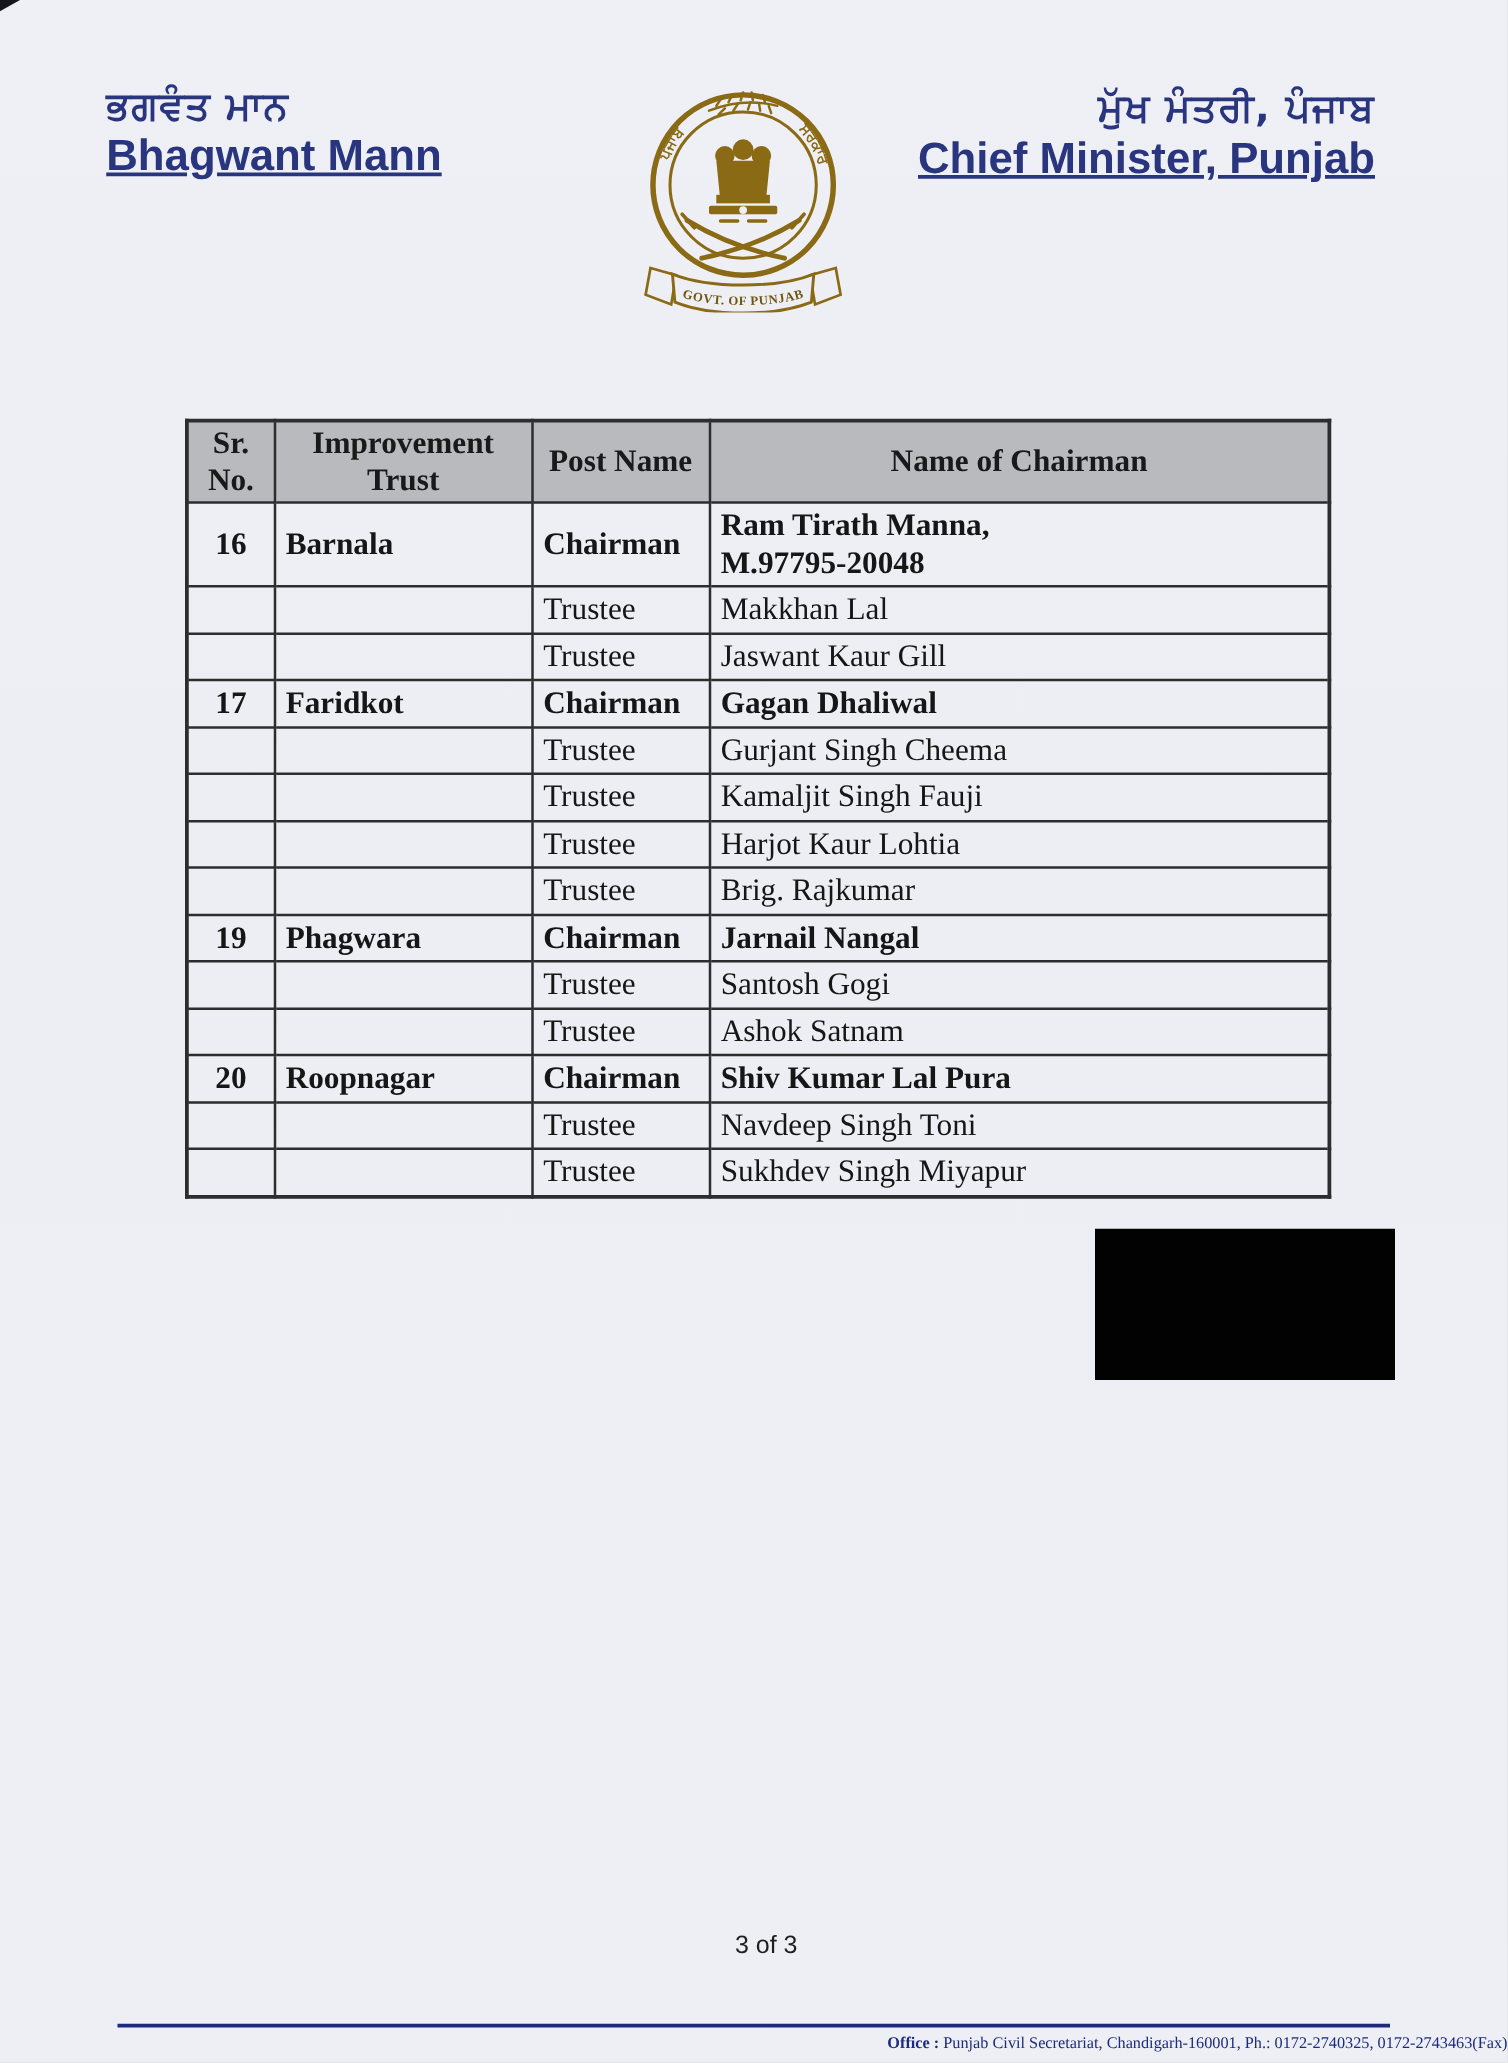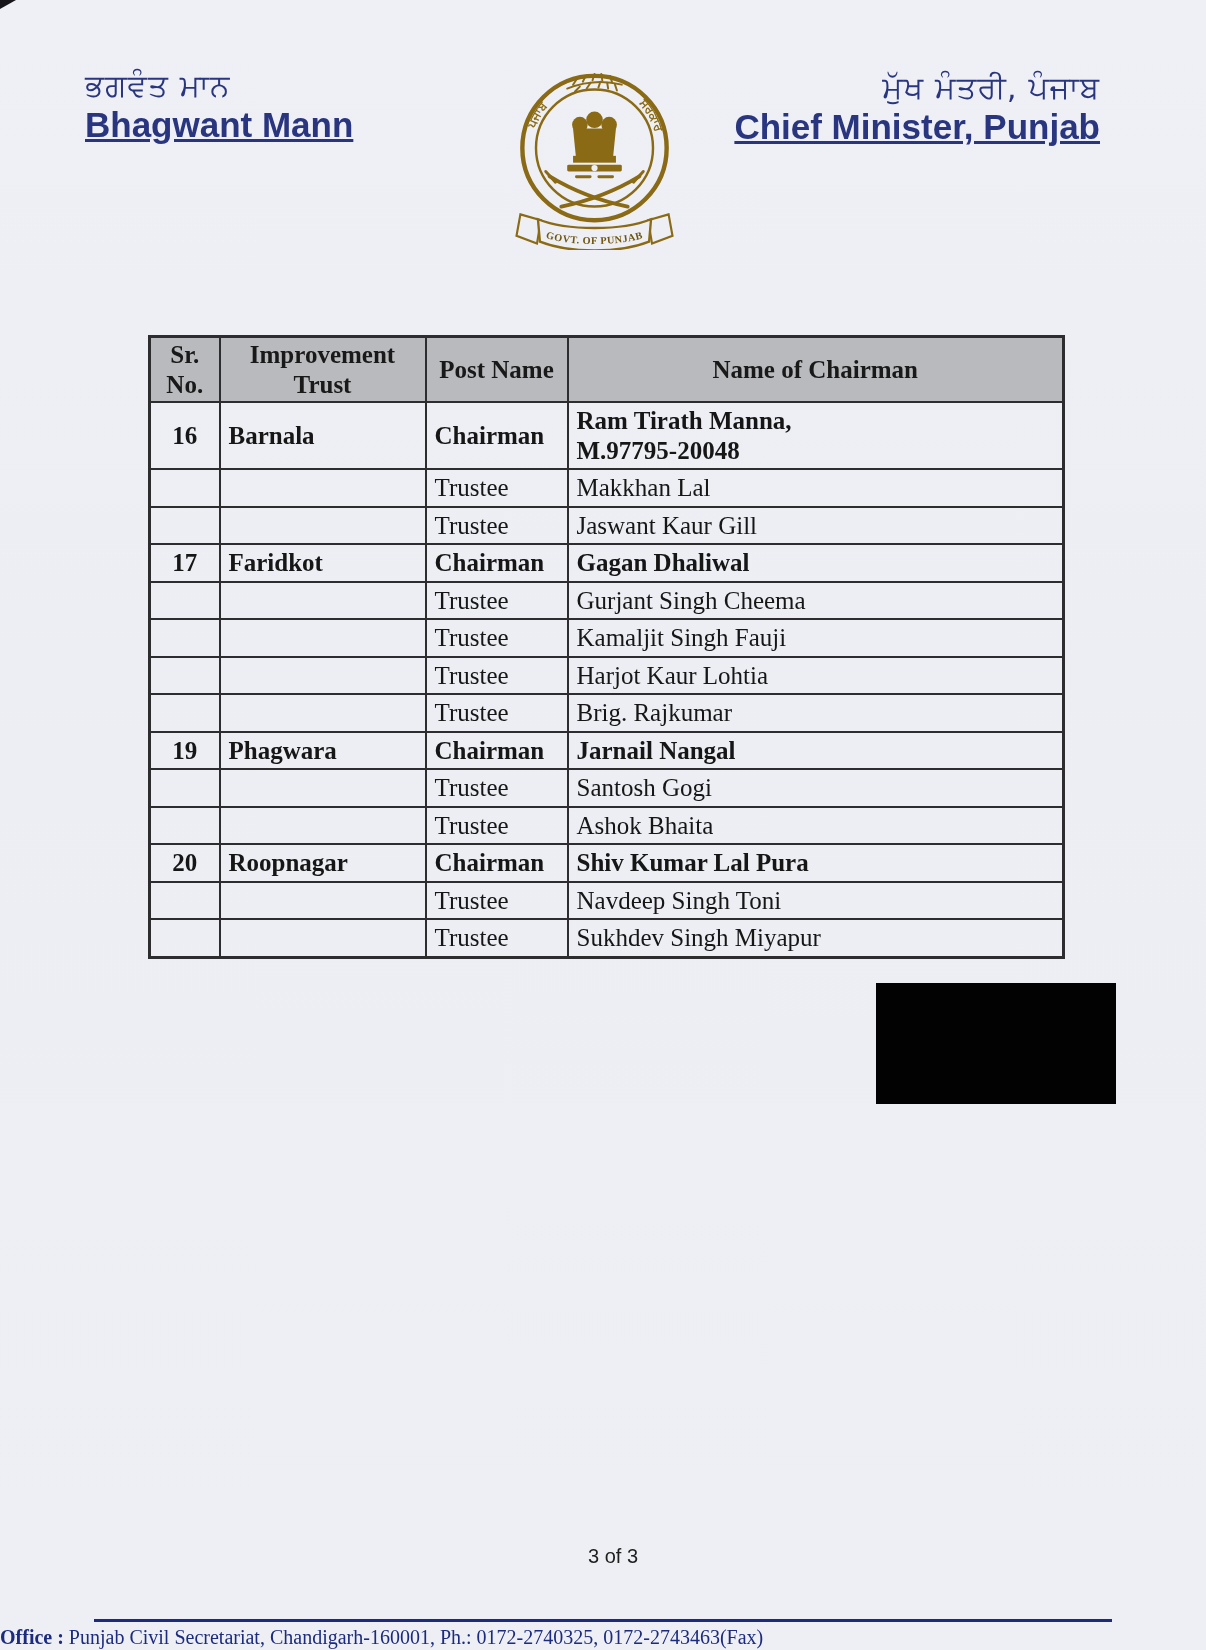--- a/index.html
+++ b/index.html
@@ -9,21 +9,21 @@
     background-image:linear-gradient(180deg,#eef0f5 0%,#ecEEf3 40%,#edeff4 100%);
     overflow:hidden;
     font-family:"Liberation Serif",serif;
     color:#161616;
   }
   .corner-mark{position:absolute;top:0;left:0;width:16px;height:9px;background:#15151a;
     clip-path:polygon(0 0,100% 0,0 100%);}
   
   .hdr-left{position:absolute;left:85px;top:68px;text-align:left;}
   .hdr-right{position:absolute;right:106px;top:70px;text-align:right;}
-  .hdr-pa{font-family:"DejaVu Sans","Liberation Sans",sans-serif;font-weight:normal;
+  .hdr-pa{font-family:"DejaVu Sans","Liberation Sans",sans-serif;font-weight:bold;
     color:#29367f;font-size:31px;line-height:1.15;letter-spacing:1px;}
   .hdr-en{font-family:"Liberation Sans",sans-serif;font-weight:bold;
     color:#29367f;font-size:35px;line-height:1.2;text-decoration:underline;}
   .emblem{position:absolute;left:497px;top:50px;width:195px;height:200px;}
   
   table.trust{
     position:absolute;left:148px;top:335px;width:914px;
     border-collapse:collapse;table-layout:fixed;
     font-size:25px;line-height:1.18;
   }
@@ -41,22 +41,22 @@
   tr.chairman td{font-weight:bold;}
   col.c-sr{width:70px;}col.c-trust{width:206px;}col.c-post{width:142px;}col.c-name{width:496px;}
   
   .redaction-box{position:absolute;left:876px;top:983px;width:240px;height:121px;background:#020202;}
   .sig-label{position:absolute;left:826px;top:1108px;width:300px;text-align:center;
     font-family:"Liberation Sans",sans-serif;font-weight:bold;font-size:26px;color:#2d2d2f;}
   
   .page-number{position:absolute;left:513px;top:1545px;width:200px;text-align:center;
     font-family:"Liberation Sans",sans-serif;font-weight:normal;font-size:20px;color:#1f1f1f;}
   .footer-rule{position:absolute;left:94px;top:1619px;width:1018px;height:3px;background:#1c2b7e;}
-  .footer-office{position:absolute;left:0;top:1626px;width:1206px;text-align:left;
-    font-size:20px;color:#1c2b7e;font-family:"Liberation Serif",serif;}
+  .footer-office{position:absolute;left:0;top:1626px;width:1206px;text-align:right;
+    font-size:13px;color:#1c2b7e;font-family:"Liberation Serif",serif;}
   .footer-office b{font-weight:bold;}
 </style>
 </head>
 <body>
 
 <div class="page">
 
   <div class="corner-mark"></div>
 
   <div class="hdr-left">
@@ -195,21 +195,21 @@
         <tr>
           <td class="col-sr"></td>
           <td class="col-trust"></td>
           <td class="col-post">Trustee</td>
           <td class="col-name">Santosh Gogi</td>
         </tr>
         <tr>
           <td class="col-sr"></td>
           <td class="col-trust"></td>
           <td class="col-post">Trustee</td>
-          <td class="col-name">Ashok Bhaita</td>
+          <td class="col-name">Ashok Satnam</td>
         </tr>
         <tr class="chairman">
           <td class="col-sr">20</td>
           <td class="col-trust">Roopnagar</td>
           <td class="col-post">Chairman</td>
           <td class="col-name">Shiv Kumar Lal Pura</td>
         </tr>
         <tr>
           <td class="col-sr"></td>
           <td class="col-trust"></td>

